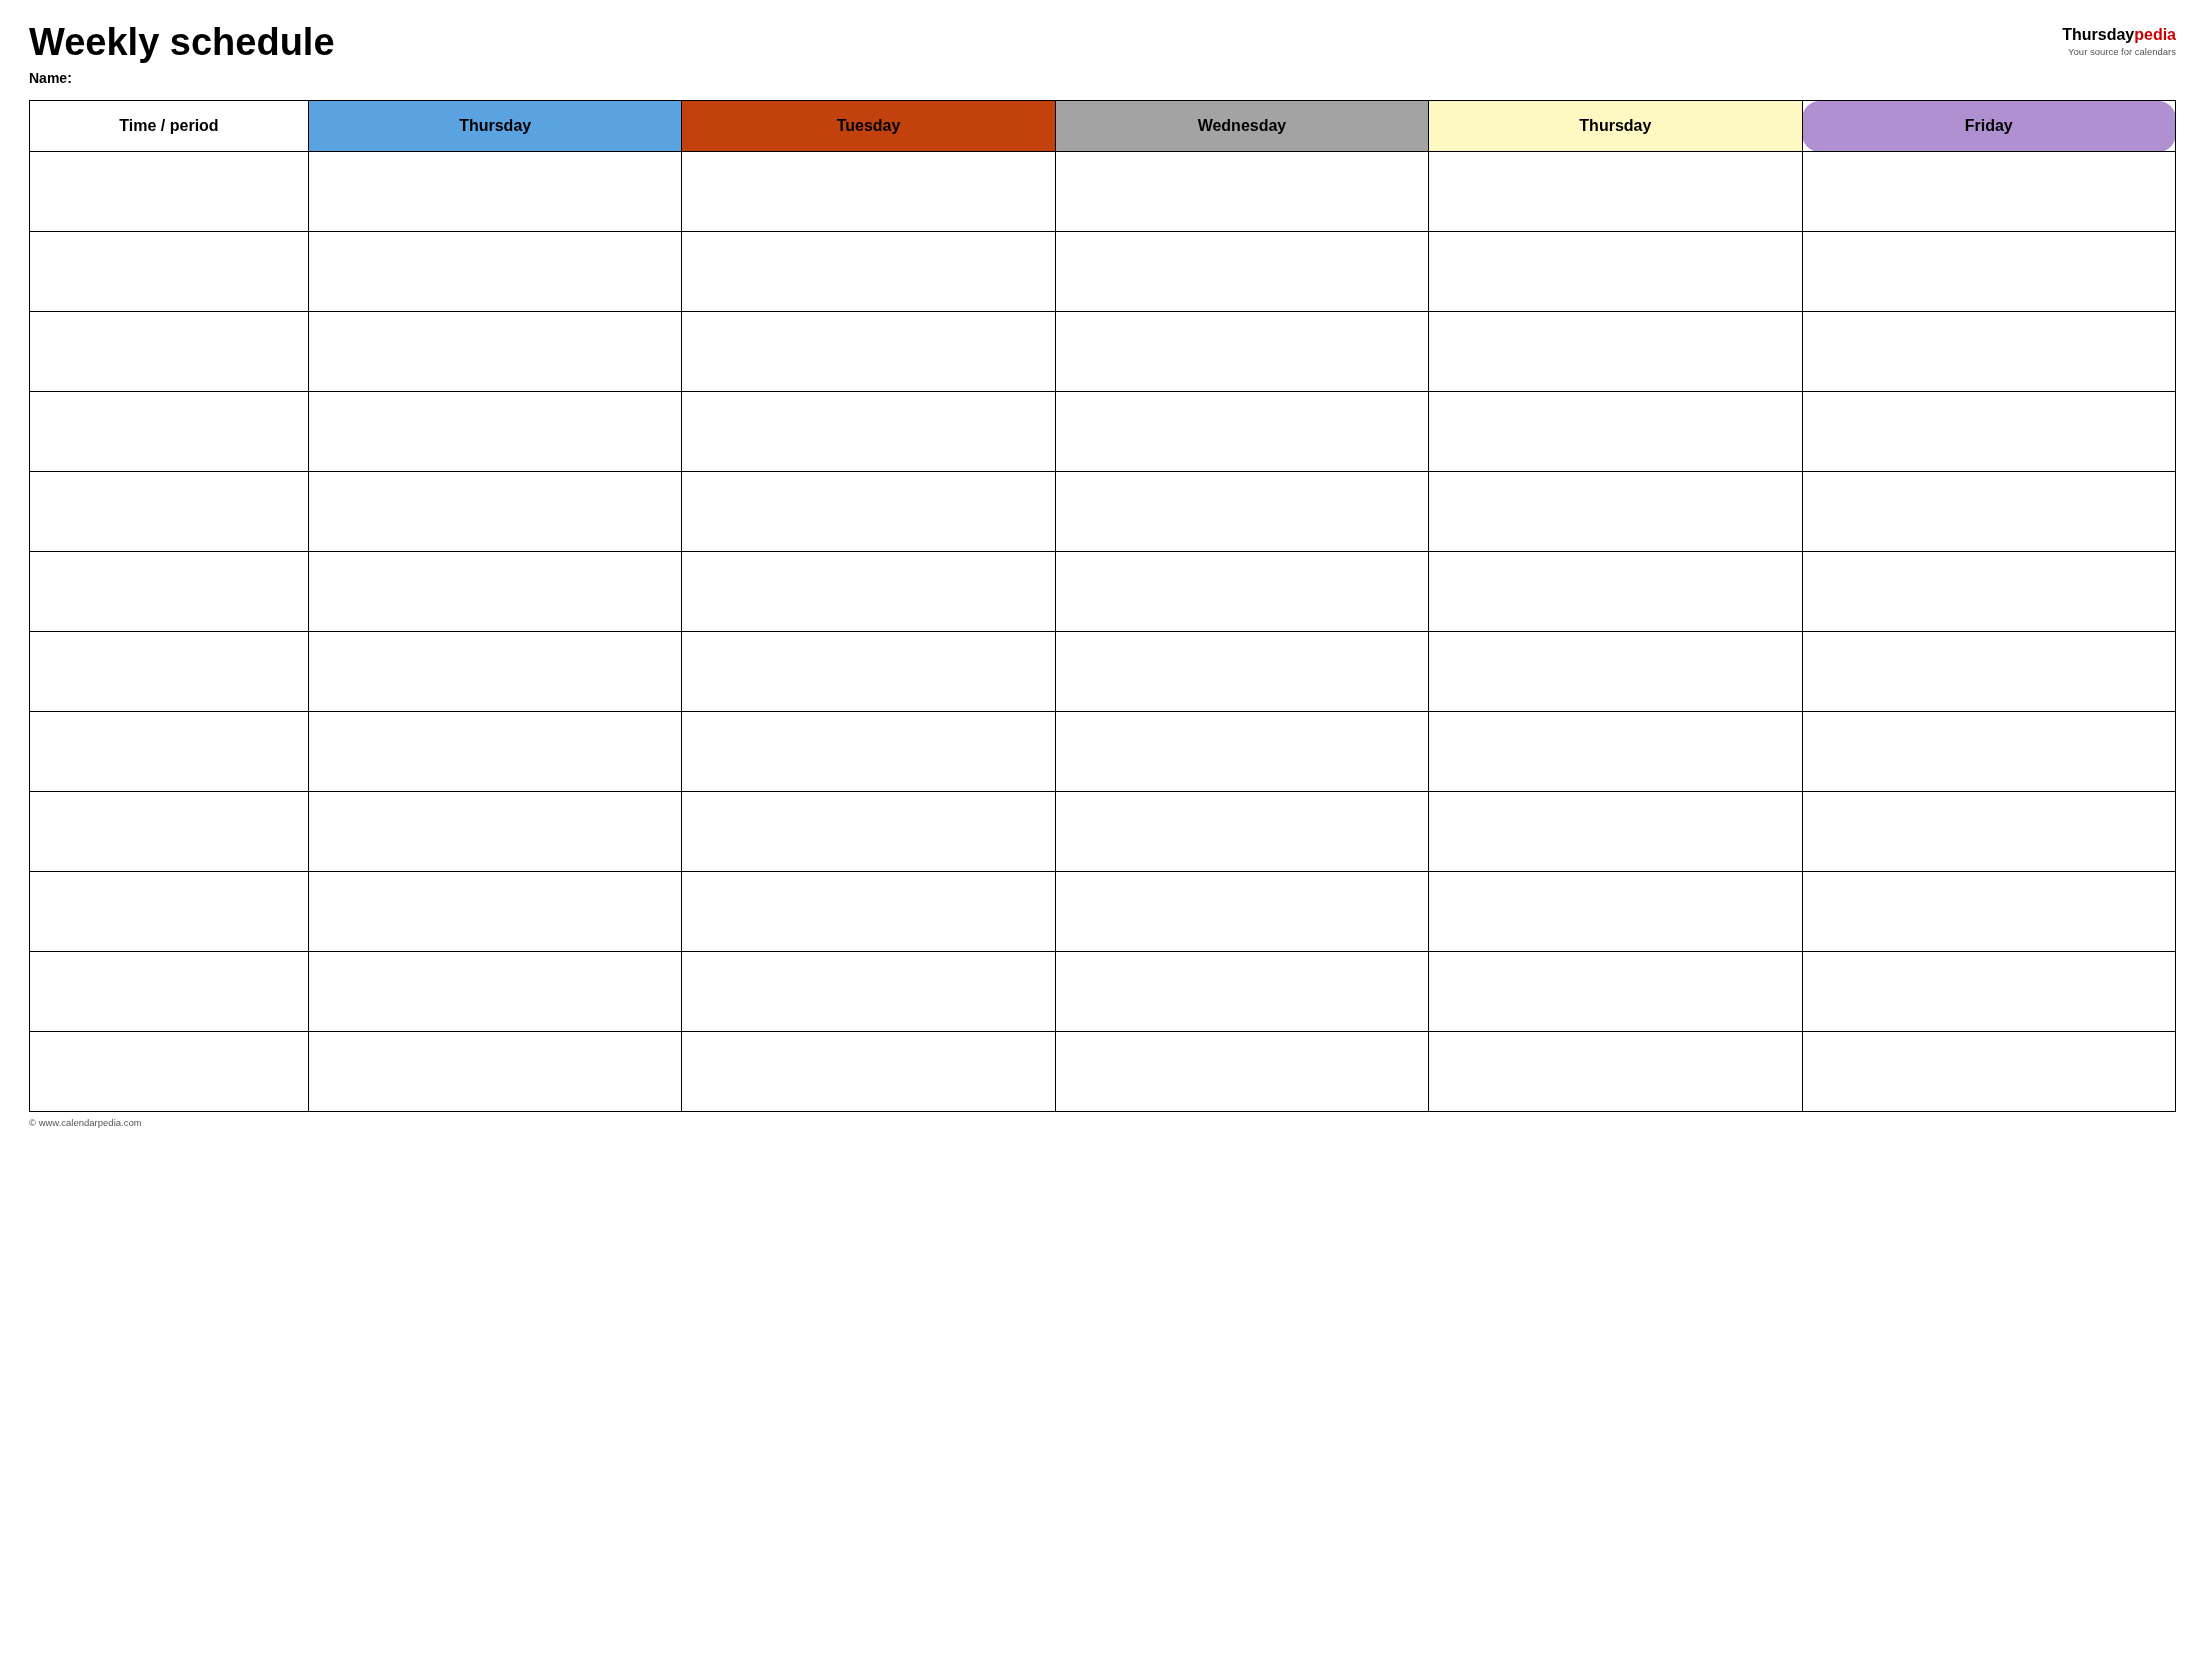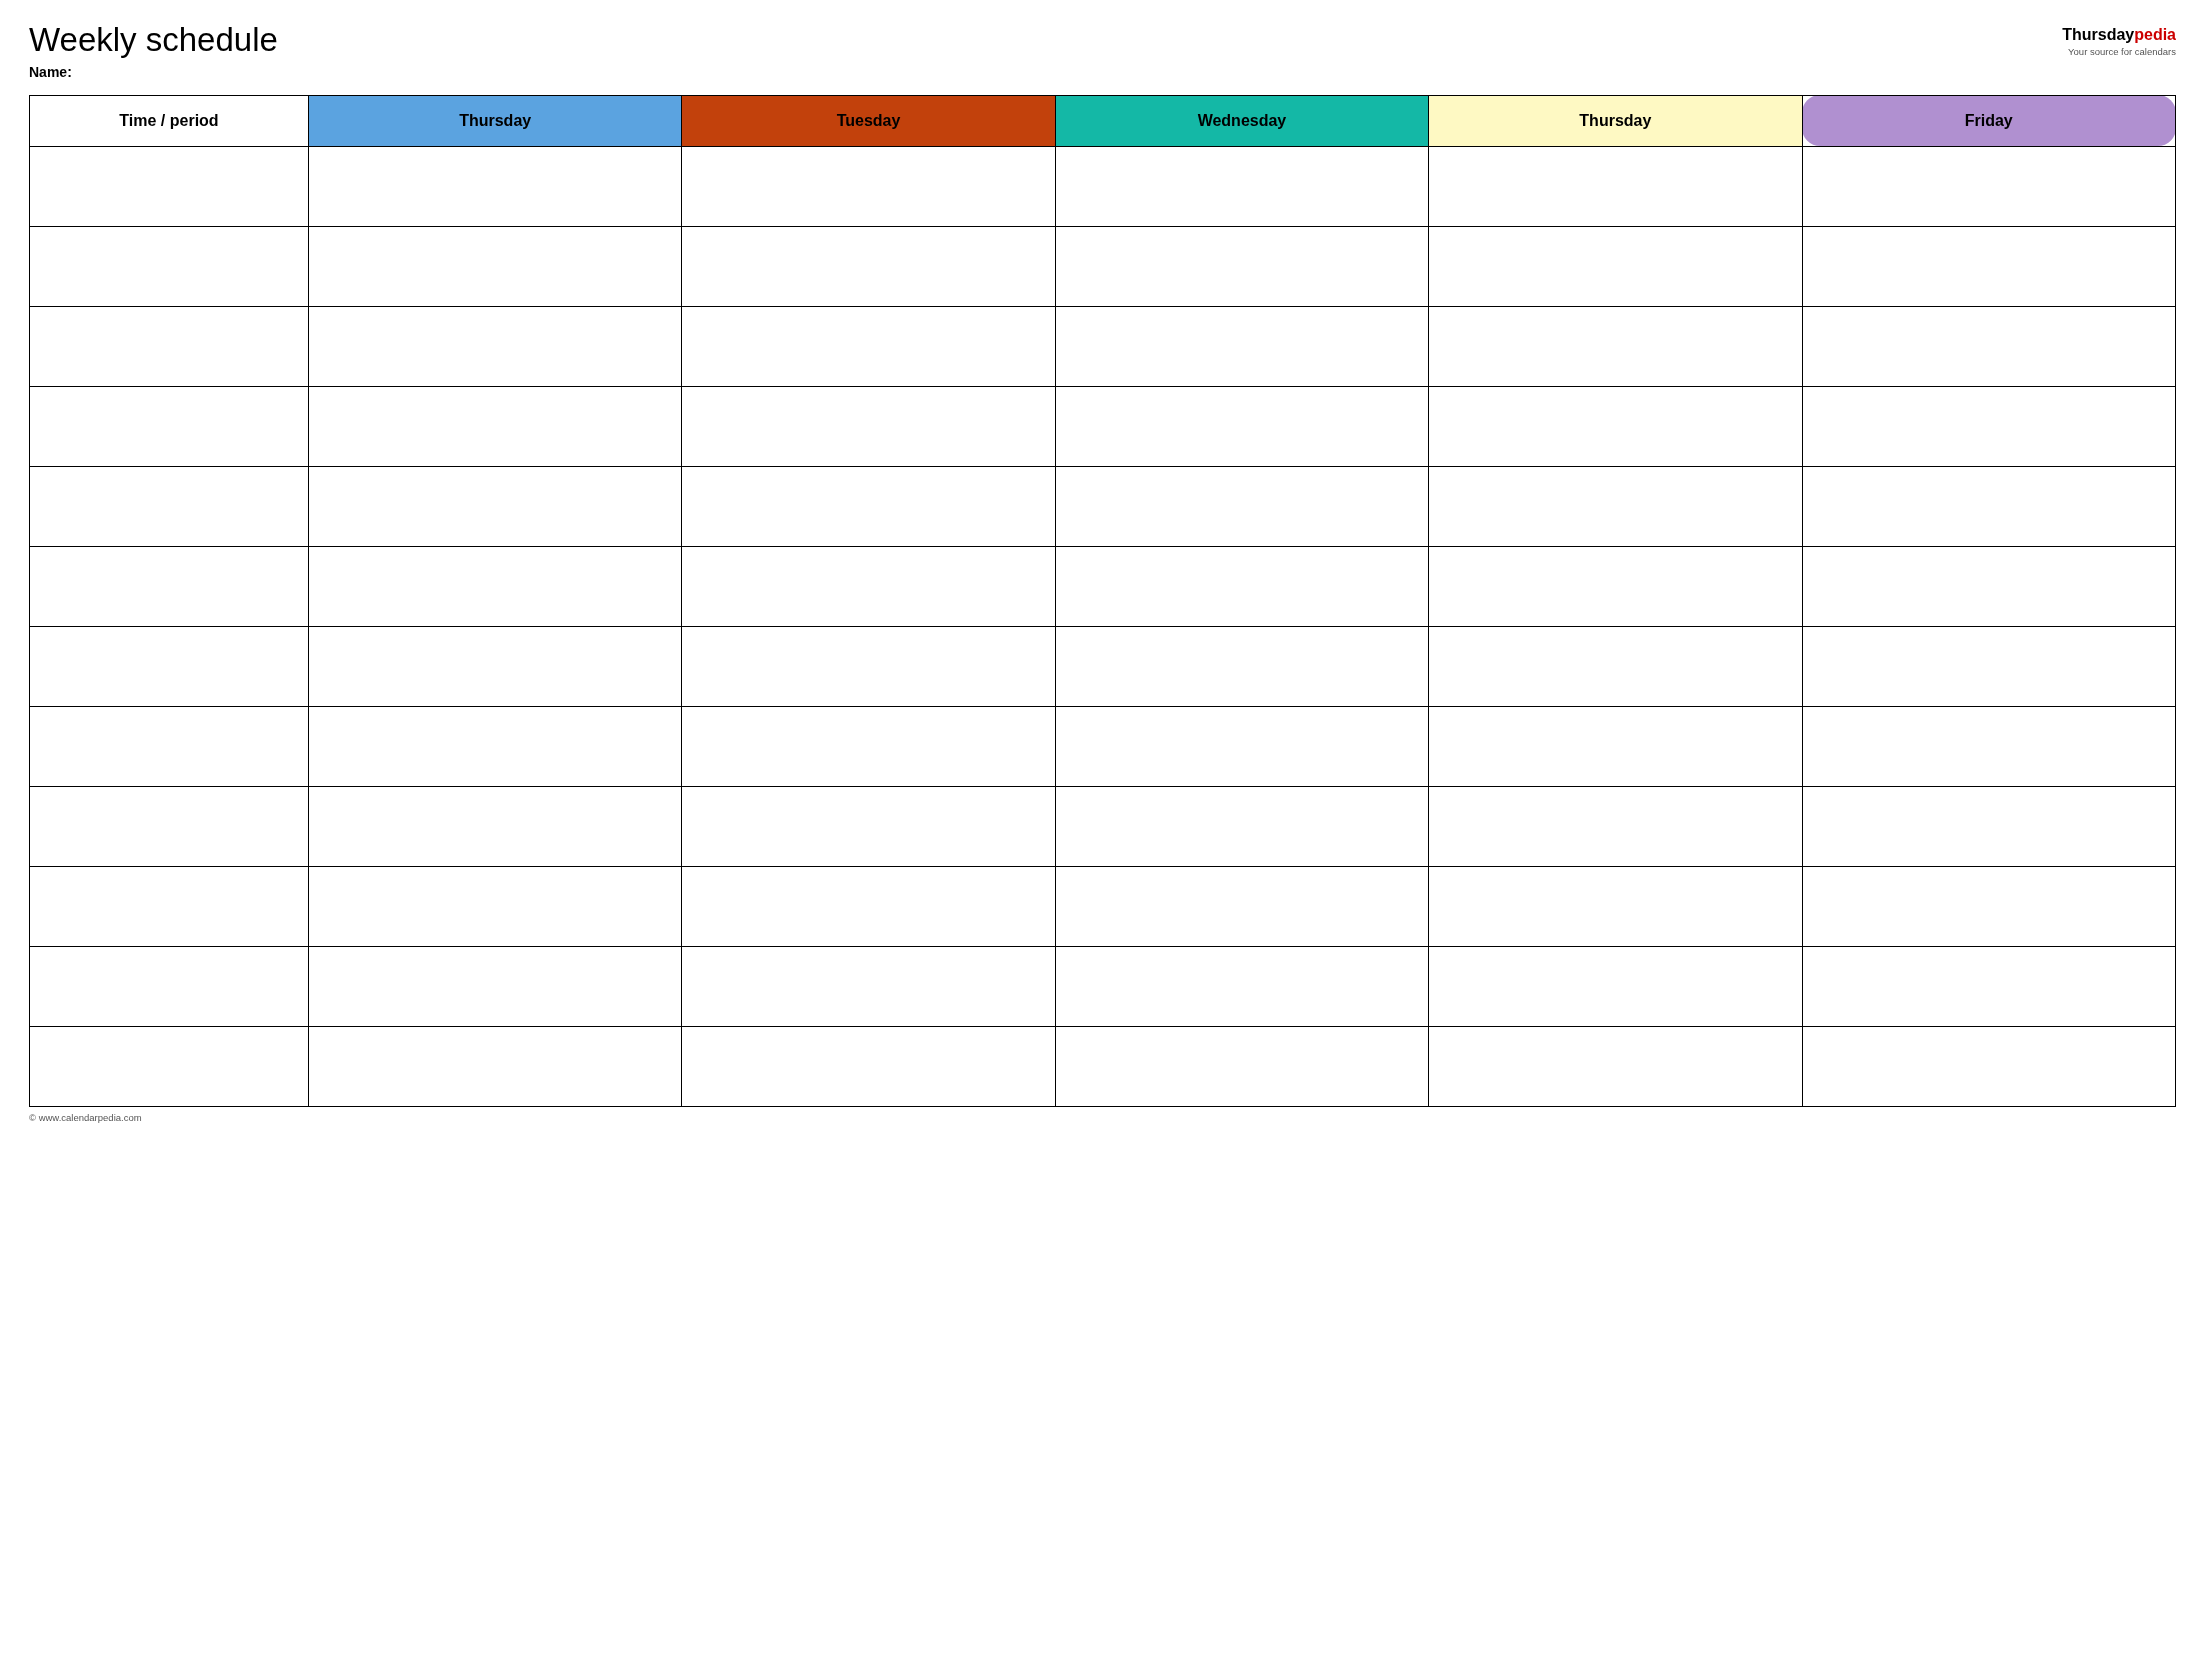--- a/index.html
+++ b/index.html
@@ -22,22 +22,22 @@
       align-items: flex-start;
       margin-bottom: 7.3px;
     }
 
     .title-area {
       display: flex;
       flex-direction: column;
     }
 
     .main-title {
-      font-size: 33px;
-      font-weight: normal;
+      font-size: 38px;
+      font-weight: bold;
       color: #000000;
       line-height: 1.1;
     }
 
     .name-label {
       font-size: 14px;
       font-weight: bold;
       color: #000000;
       margin-top: 5.9px;
     }
@@ -100,21 +100,21 @@
       width: 17.4%;
     }
 
     .col-tuesday {
       background: #c2410c;
       color: #000000;
       width: 17.4%;
     }
 
     .col-wednesday {
-      background: #14b8a6;
+      background: #a3a3a3;
       color: #000000;
       width: 17.4%;
     }
 
     .col-thursday {
       background: #fef9c3;
       color: #000000;
       width: 17.4%;
     }
 

